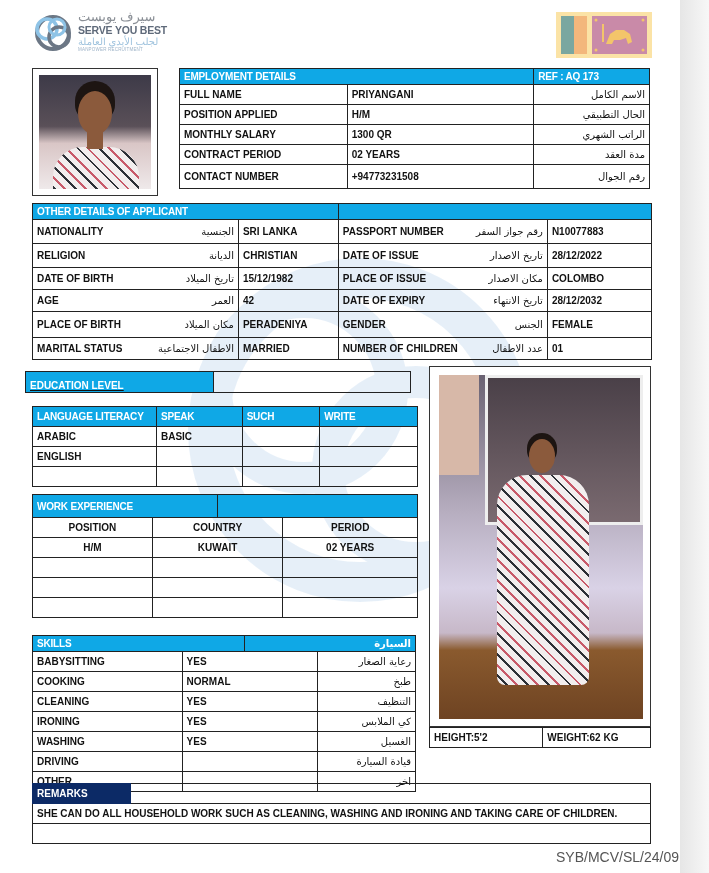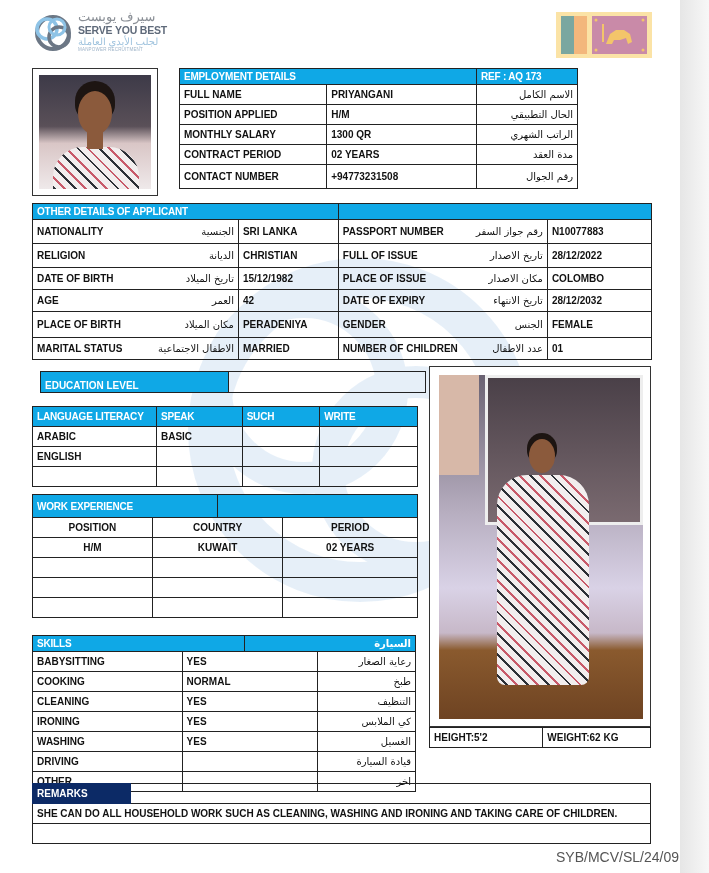--- a/index.html
+++ b/index.html
@@ -85,21 +85,21 @@
 
   <div class="photo-small">
     <div class="img">
       <div class="person-dress" style="left:14px;top:72px;width:86px;height:50px;border-radius:30px 30px 0 0;"></div>
       <div class="person-hair" style="left:36px;top:6px;width:40px;height:40px;"></div>
       <div class="person-head" style="left:39px;top:16px;width:34px;height:44px;"></div>
       <div style="position:absolute;left:48px;top:56px;width:16px;height:18px;background:#8b5a3c;"></div>
     </div>
   </div>
 
-  <table style="left:179px;top:68px;width:399px;">
+  <table style="left:179px;top:68px;width:471px;">
     <colgroup>
         <col style="width:168px">
         <col style="width:187px">
         <col style="width:116px">
       </colgroup>
     <tbody>
         <tr class="hdr">
       <td colspan="2">EMPLOYMENT DETAILS</td>
       <td>REF : AQ 173</td>
     </tr>
@@ -150,21 +150,21 @@
       <td class="ar" style="border-left:none">الجنسية</td>
       <td>SRI LANKA</td>
       <td style="border-right:none">PASSPORT NUMBER</td>
       <td class="ar" style="border-left:none">رقم جواز السفر</td>
       <td>N10077883</td>
     </tr>
     <tr style="height:24px">
       <td style="border-right:none">RELIGION</td>
       <td class="ar" style="border-left:none">الديانة</td>
       <td>CHRISTIAN</td>
-      <td style="border-right:none">FULL OF ISSUE</td>
+      <td style="border-right:none">DATE OF ISSUE</td>
       <td class="ar" style="border-left:none">تاريخ الاصدار</td>
       <td>28/12/2022</td>
     </tr>
     <tr style="height:22px">
       <td style="border-right:none">DATE OF BIRTH</td>
       <td class="ar" style="border-left:none">تاريخ الميلاد</td>
       <td>15/12/1982</td>
       <td style="border-right:none">PLACE OF ISSUE</td>
       <td class="ar" style="border-left:none">مكان الاصدار</td>
       <td>COLOMBO</td>
@@ -189,21 +189,21 @@
       <td style="border-right:none">MARITAL STATUS</td>
       <td class="ar" style="border-left:none">الاطفال الاجتماعية</td>
       <td>MARRIED</td>
       <td style="border-right:none">NUMBER OF CHILDREN</td>
       <td class="ar" style="border-left:none">عدد الاطفال</td>
       <td>01</td>
     </tr>
   </tbody>
     </table>
 
-  <table style="left:40px;top:371px;width:386px;">
+  <table style="left:25px;top:371px;width:386px;text-decoration:underline;">
     <colgroup>
         <col style="width:188px">
         <col style="width:198px">
       </colgroup>
     <tbody>
         <tr style="height:21px">
       <td style="background:#0fa8e6;color:#fff;padding-top:6px">EDUCATION LEVEL</td>
       <td></td>
     </tr>
   </tbody>

